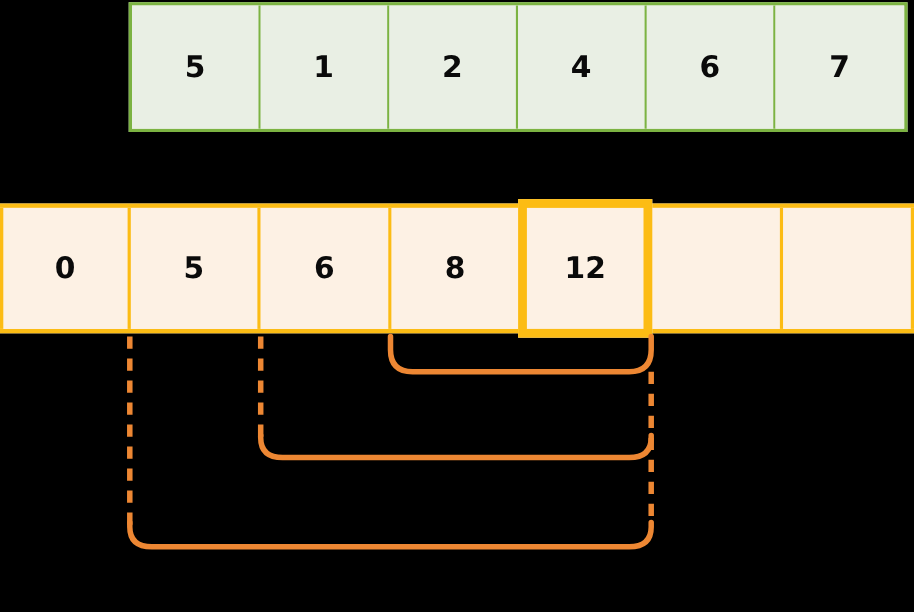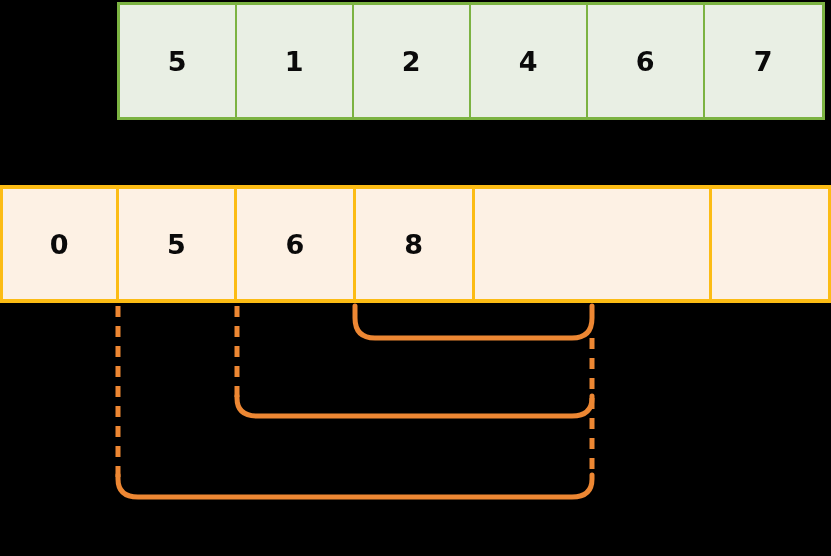--- a/index.html
+++ b/index.html
@@ -120,20 +120,21 @@
   <div class="array-row" id="prefix-array">
     <div class="cell">0</div>
     <div class="cell">5</div>
     <div class="cell">6</div>
     <div class="cell">8</div>
     <div class="cell highlight"></div>
     <div class="cell"></div>
     <div class="cell"></div>
   </div>
 
+  <div id="highlight-box">12</div>
 
   <svg id="connectors" viewBox="0 0 831 556" width="831" height="556" xmlns="http://www.w3.org/2000/svg">
 
     <path d="M 355 306 L 355 318 Q 355 338 375 338 L 572 338 Q 592 338 592 318 L 592 306" fill="none" stroke="#ed8733" stroke-width="5" stroke-linecap="round"></path>
 
     <path d="M 237 396 L 237 398 Q 237 416 257 416 L 572 416 Q 592 416 592 398 L 592 396" fill="none" stroke="#ed8733" stroke-width="5" stroke-linecap="round"></path>
 
     <path d="M 118 475 L 118 479 Q 118 497 138 497 L 572 497 Q 592 497 592 479 L 592 475" fill="none" stroke="#ed8733" stroke-width="5" stroke-linecap="round"></path>
 
     <line x1="118" y1="306" x2="118" y2="478" stroke="#ed8733" stroke-width="5" stroke-dasharray="11 9"></line>

